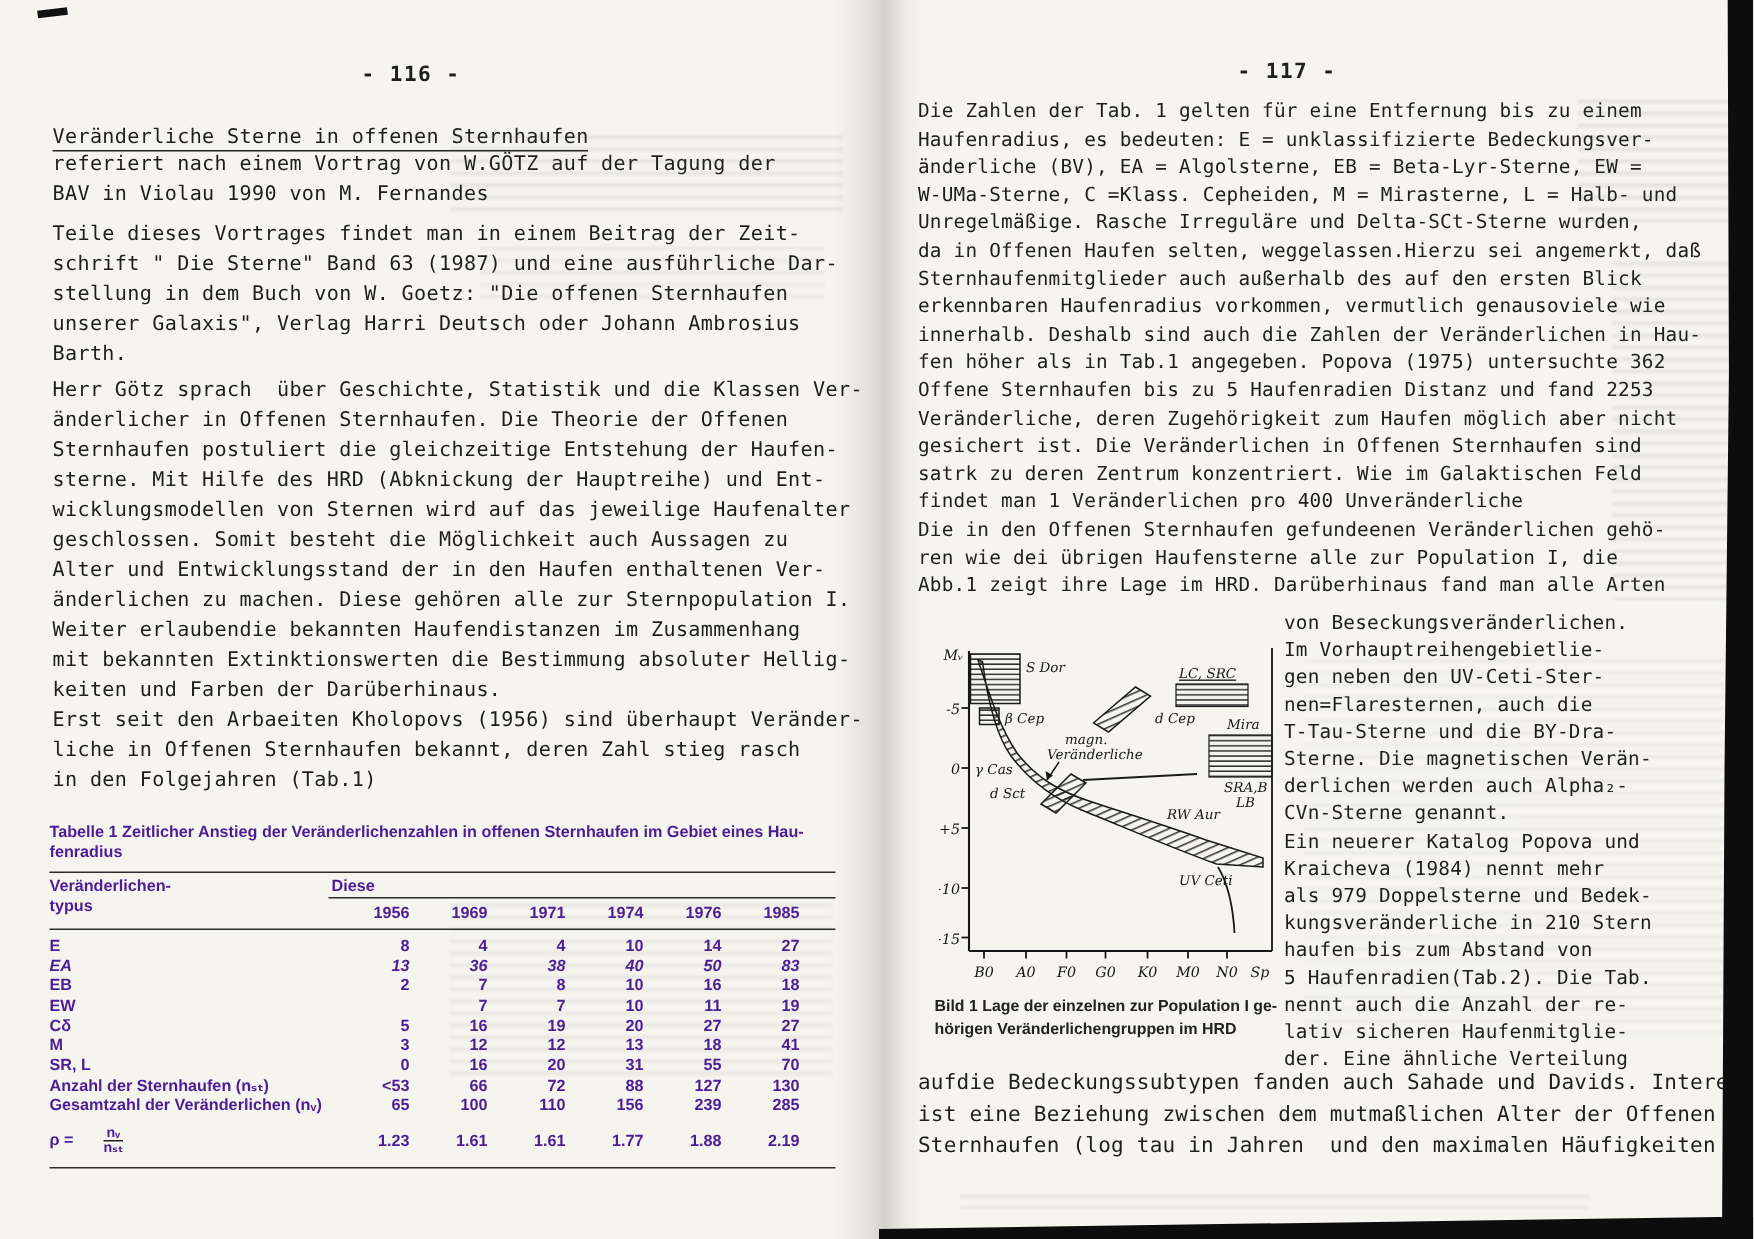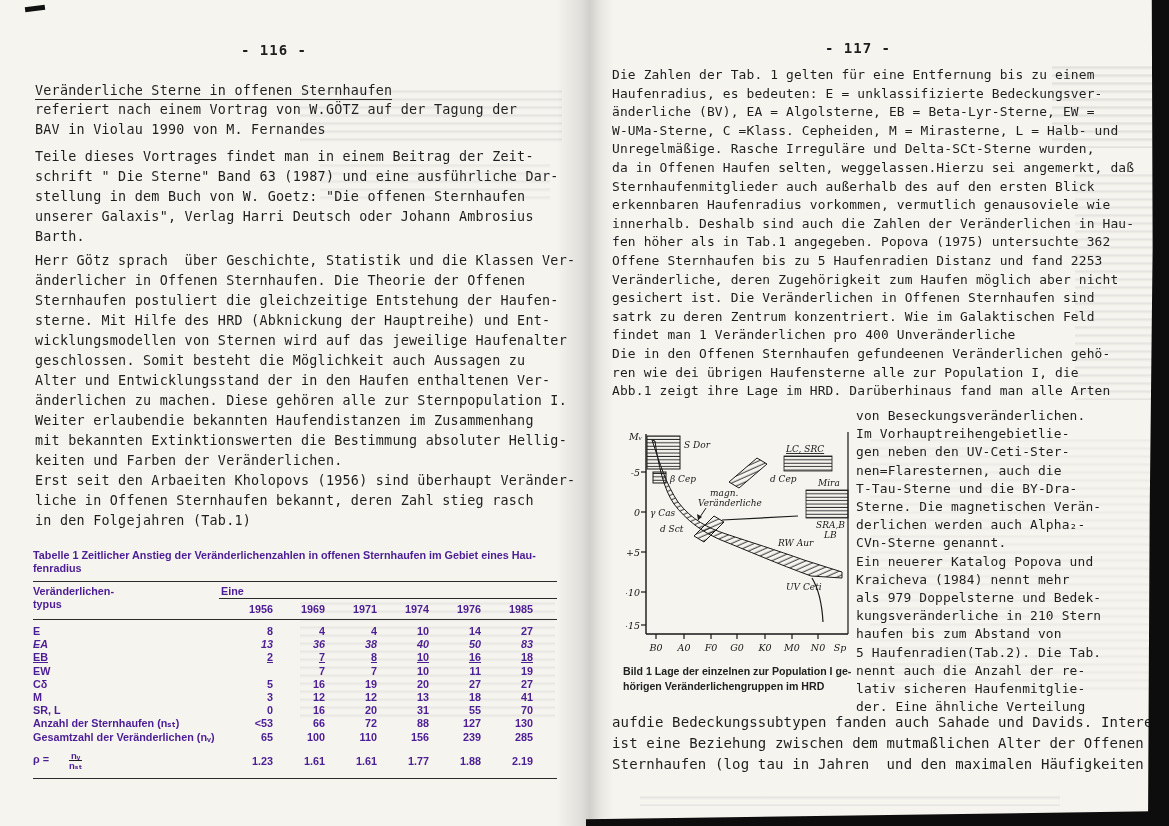--- a/index.html
+++ b/index.html
@@ -62,37 +62,37 @@
       <div class="tline">Herr Götz sprach  über Geschichte, Statistik und die Klassen Ver-</div>
       <div class="tline">änderlicher in Offenen Sternhaufen. Die Theorie der Offenen</div>
       <div class="tline">Sternhaufen postuliert die gleichzeitige Entstehung der Haufen-</div>
       <div class="tline">sterne. Mit Hilfe des HRD (Abknickung der Hauptreihe) und Ent-</div>
       <div class="tline">wicklungsmodellen von Sternen wird auf das jeweilige Haufenalter</div>
       <div class="tline">geschlossen. Somit besteht die Möglichkeit auch Aussagen zu</div>
       <div class="tline">Alter und Entwicklungsstand der in den Haufen enthaltenen Ver-</div>
       <div class="tline">änderlichen zu machen. Diese gehören alle zur Sternpopulation I.</div>
       <div class="tline">Weiter erlaubendie bekannten Haufendistanzen im Zusammenhang</div>
       <div class="tline">mit bekannten Extinktionswerten die Bestimmung absoluter Hellig-</div>
-      <div class="tline">keiten und Farben der Veränderlichen.</div>
+      <div class="tline">keiten und Farben der Darüberhinaus.</div>
       <div class="tline">Erst seit den Arbaeiten Kholopovs (1956) sind überhaupt Veränder-</div>
       <div class="tline">liche in Offenen Sternhaufen bekannt, deren Zahl stieg rasch</div>
       <div class="tline">in den Folgejahren (Tab.1)</div>
     </div>
 
   <div class="abs ptable" style="left:33px;top:549px;width:524px;">
     <div class="tcap">Tabelle  1    Zeitlicher Anstieg der Veränderlichenzahlen in offenen Sternhaufen im Gebiet eines Hau-</div>
     <div class="tcap">fenradius</div>
     <div class="rule" style="margin-top:6px;"></div>
 
     <div class="trow" style="margin-top:3px;">
       <div class="tl">
         <div>Veränderlichen-</div>
         <div style="margin-top:1px;">typus</div>
       </div>
-      <div class="tl" style="grid-column:2 / span 6;text-align:left;">Eine</div>
+      <div class="tl" style="grid-column:2 / span 6;text-align:left;">Diese</div>
       <div></div>
     </div>
     <div class="jahr-underline" style="margin-top:-26px;"></div>
 
     <div class="trow yearrow" style="margin-top:4px;">
       <div></div>
       <div class="tv">1956</div>
       <div class="tv">1969</div>
       <div class="tv">1971</div>
       <div class="tv">1974</div>
@@ -116,21 +116,21 @@
         <div class="trow" style="height: 13.2px; font-style: italic;">
           <div class="tl">EA</div>
           <div class="tv">13</div>
           <div class="tv">36</div>
           <div class="tv">38</div>
           <div class="tv">40</div>
           <div class="tv">50</div>
           <div class="tv">83</div>
           <div></div>
         </div>
-        <div class="trow" style="height: 13.2px; text-decoration: underline;">
+        <div class="trow" style="height: 13.2px;">
           <div class="tl">EB</div>
           <div class="tv">2</div>
           <div class="tv">7</div>
           <div class="tv">8</div>
           <div class="tv">10</div>
           <div class="tv">16</div>
           <div class="tv">18</div>
           <div></div>
         </div>
         <div class="trow" style="height: 13.2px;">

